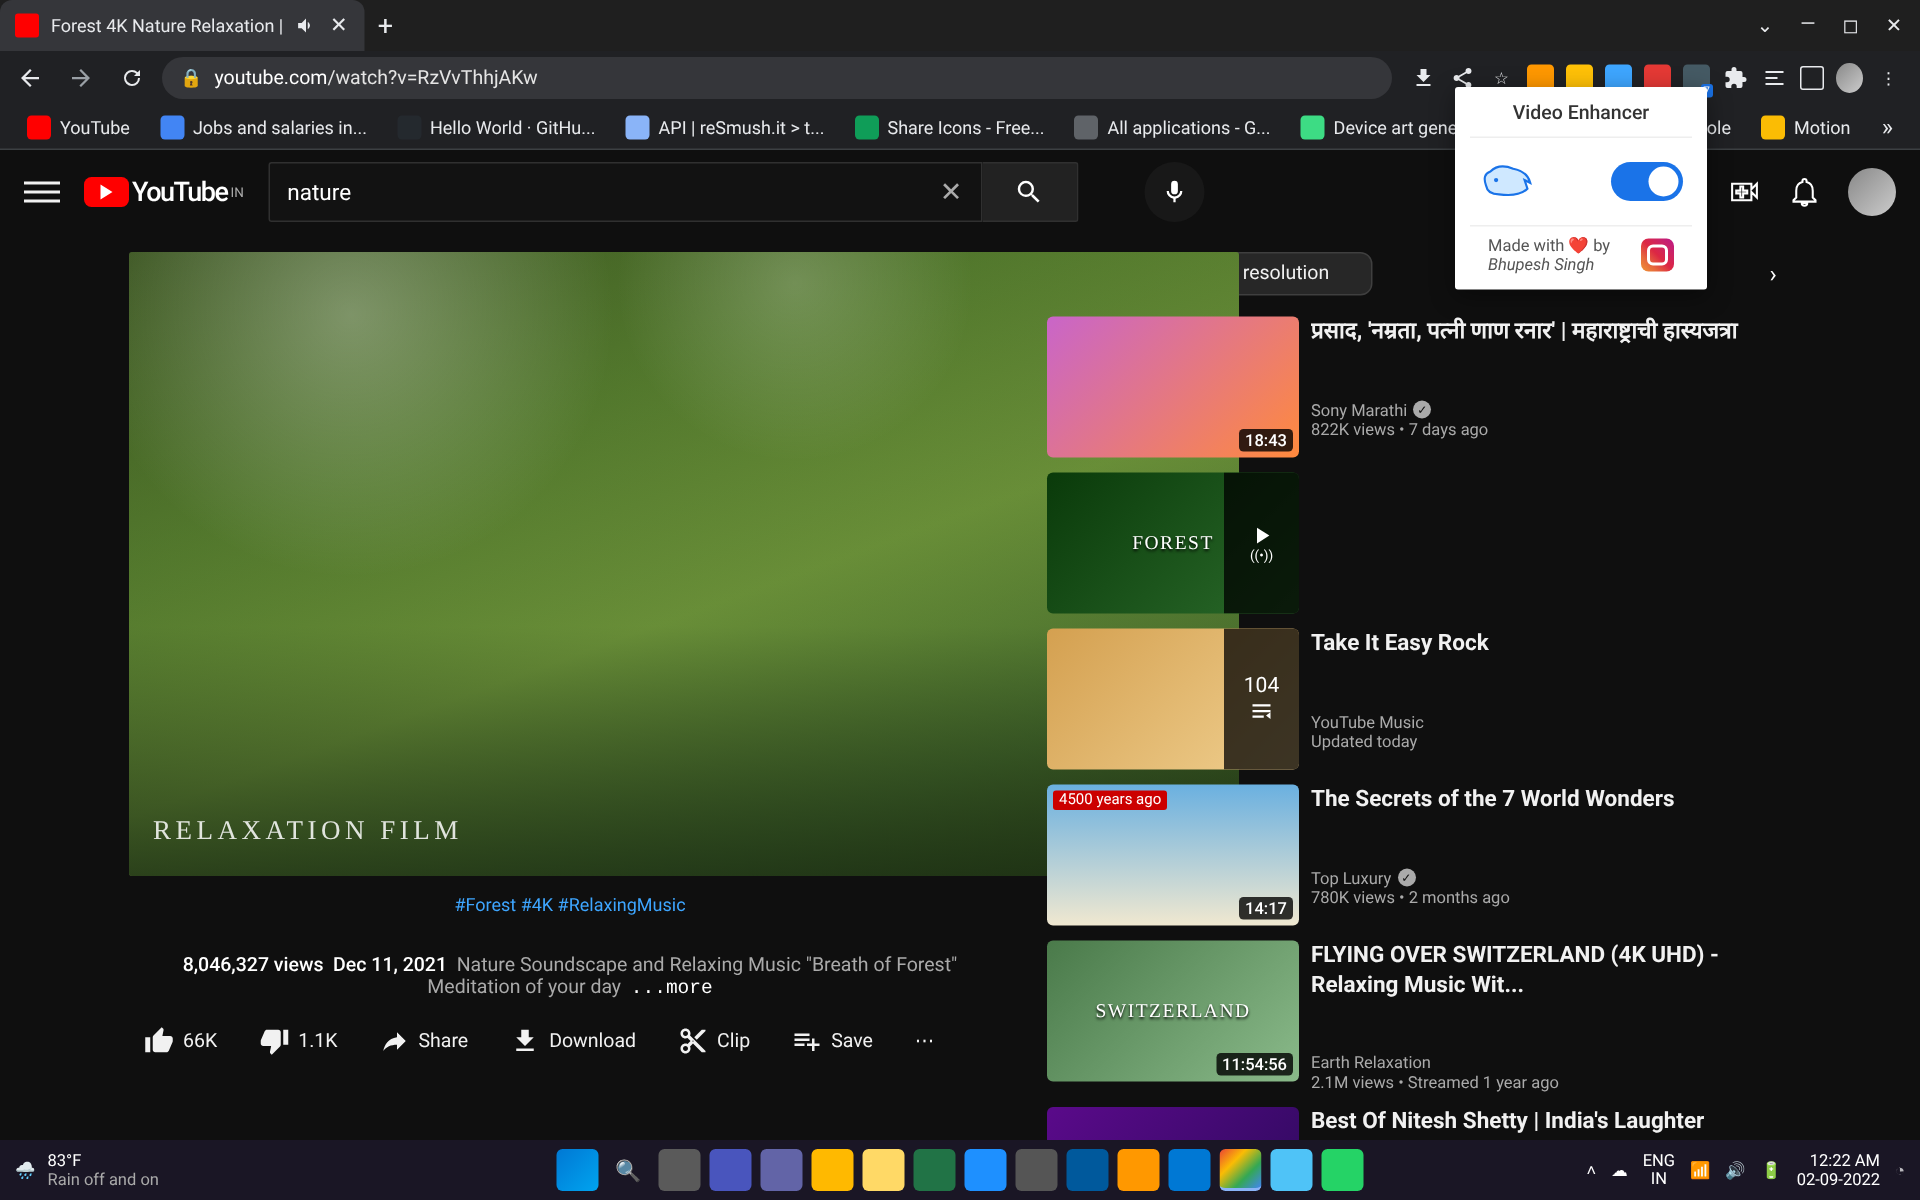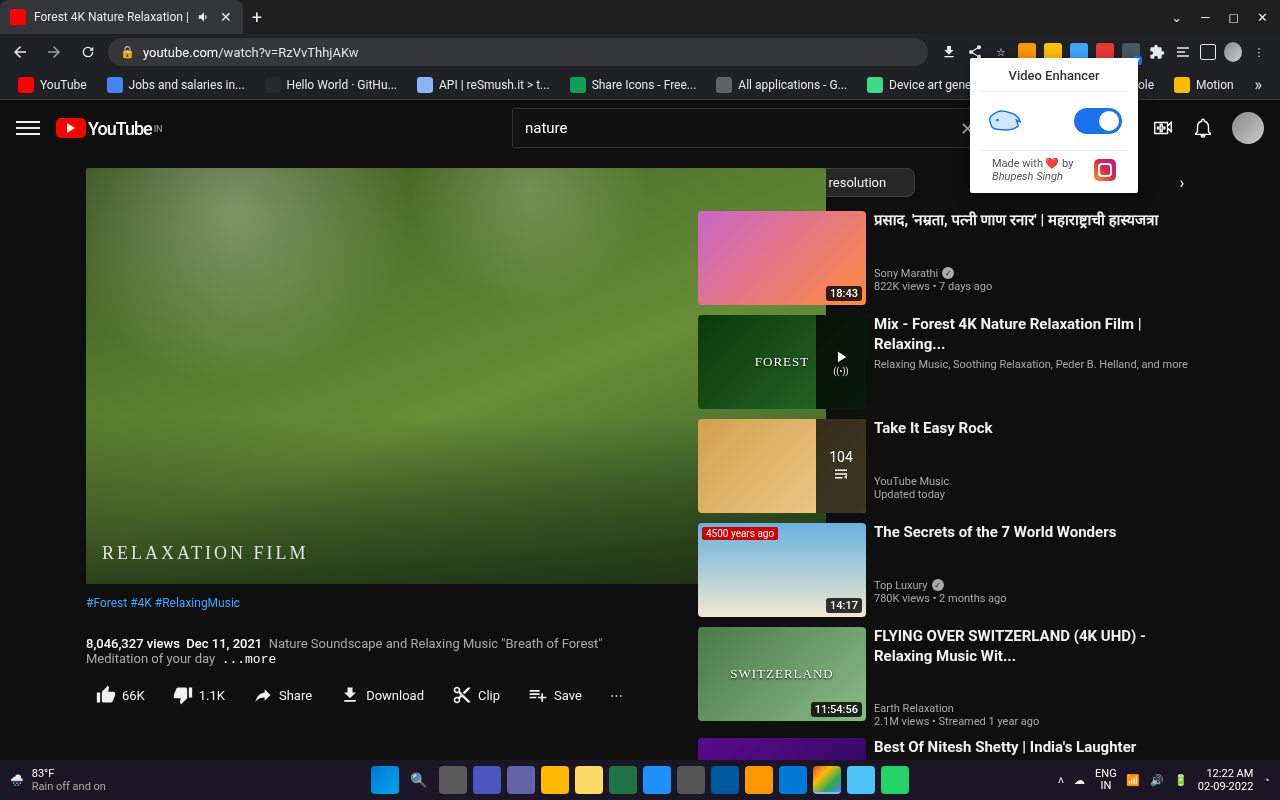--- a/index.html
+++ b/index.html
@@ -36,32 +36,32 @@
 
 
 .yt-header { height:56px; background:#0f0f0f; display:flex; align-items:center; padding:0 16px; gap:16px; }
 .hamburger { width:24px; height:24px; display:flex; flex-direction:column; justify-content:center; gap:4px; }
 .hamburger span { height:2px; background:#f1f1f1; }
 .yt-logo { display:flex; align-items:center; gap:2px; }
 .yt-logo-icon { width:30px; height:20px; background:#ff0000; border-radius:5px; display:flex; align-items:center; justify-content:center; }
 .yt-logo-icon::after{ content:''; border-left:8px solid #fff; border-top:5px solid transparent; border-bottom:5px solid transparent; }
 .yt-logo-text { font-size:18px; font-weight:500; letter-spacing:-1px; color:#fff; }
 .yt-country { font-size:9px; color:#aaa; align-self:start; margin-top:6px; }
-.yt-search-wrap { flex:1; display:flex; justify-content:flex-end;gap:36px; }
+.yt-search-wrap { flex:1; display:flex; justify-content:flex-start;gap:36px; }
 .yt-search { width:540px; display:flex; }
 .yt-search-input { flex:1; height:40px; background:#121212; border:1px solid #303030; border-radius:2px 0 0 2px; padding:0 12px; color:#fff; font-size:15px; display:flex; align-items:center; }
 .yt-search-clear { color:#aaa; margin-left:auto; font-size:18px; }
 .yt-search-btn { width:64px; height:40px; background:#222; border:1px solid #303030; border-left:none; border-radius:0 2px 2px 0; display:flex; align-items:center; justify-content:center; }
 .yt-mic { width:40px; height:40px; background:#181818; border-radius:50%; margin-left:8px; display:flex; align-items:center; justify-content:center; }
 .yt-right-icons { display:flex; gap:18px; align-items:center; margin-left:auto; }
 .yt-avatar { width:32px; height:32px; border-radius:50%; background:linear-gradient(135deg,#888,#ccc); }
 
 
 .content { display:flex; padding:12px 86px 0 86px; gap:24px; height:calc(100% - 34px - 36px - 30px - 56px - 40px); overflow:hidden; }
-.primary { width:588px; }
+.primary { width:588px;text-align:center; }
 .video { width:740px; height:416px; background:linear-gradient(160deg,#2a3a1a 0%,#4a6a2a 30%,#6a8a3a 55%,#3a5a2a 80%,#1a2a0f 100%); position:relative; border-radius:2px; overflow:hidden; }
 .video::before{content:'';position:absolute;inset:0;background:
  radial-gradient(circle at 20% 10%, rgba(255,255,255,0.3) 0%, transparent 25%),
  radial-gradient(circle at 60% 5%, rgba(255,255,255,0.2) 0%, transparent 20%),
  linear-gradient(180deg, rgba(100,150,50,0.3) 60%, rgba(30,50,20,0.8) 100%);}
 .video-watermark{position:absolute;bottom:20px;left:16px;font-family:serif;letter-spacing:3px;color:rgba(255,255,255,0.85);font-size:18px;}
 .tags-row { font-size:12px; color:#3ea6ff; margin-top:12px; }
 .video-title { font-size:18px; font-weight:500; margin-top:4px; }
 .meta-row { font-size:13px; color:#aaa; margin-top:26px; }
 .meta-row .bold { color:#fff; font-weight:500; }
@@ -337,24 +337,20 @@
         </div>
         <div class="rec">
           <div class="rec-thumb" style="background:linear-gradient(135deg,#0a3a0a,#2a6a2a)">
             <div style="position:absolute;inset:0;display:flex;align-items:center;justify-content:center;font-family:serif;font-size:13px;color:#fff;text-shadow:0 1px 2px #000;letter-spacing:1px">FOREST</div>
             <div class="rec-mix-count">
               <svg width="18" height="18" viewBox="0 0 24 24" fill="#fff">
                 <path d="M8 5v14l11-7z"></path>
               </svg>
               <div style="font-size:9px">((•))</div>
             </div>
-          </div>
-    <div class="rec-body">
-            <div class="rec-title">Mix - Forest 4K Nature Relaxation Film | Relaxing...</div>
-            <div class="rec-meta">Relaxing Music, Soothing Relaxation, Peder B. Helland, and more</div>
           </div>
         </div>
         <div class="rec">
           <div class="rec-thumb" style="background:linear-gradient(135deg,#d4a050,#f0d090)">
             <div class="rec-mix-count">
               <div>104</div>
               <svg width="18" height="18" viewBox="0 0 24 24" fill="#fff">
                 <path d="M4 6h16v2H4zm0 5h16v2H4zm0 5h10v2H4zm12 0l4 3v-6z"></path>
               </svg>
             </div>

